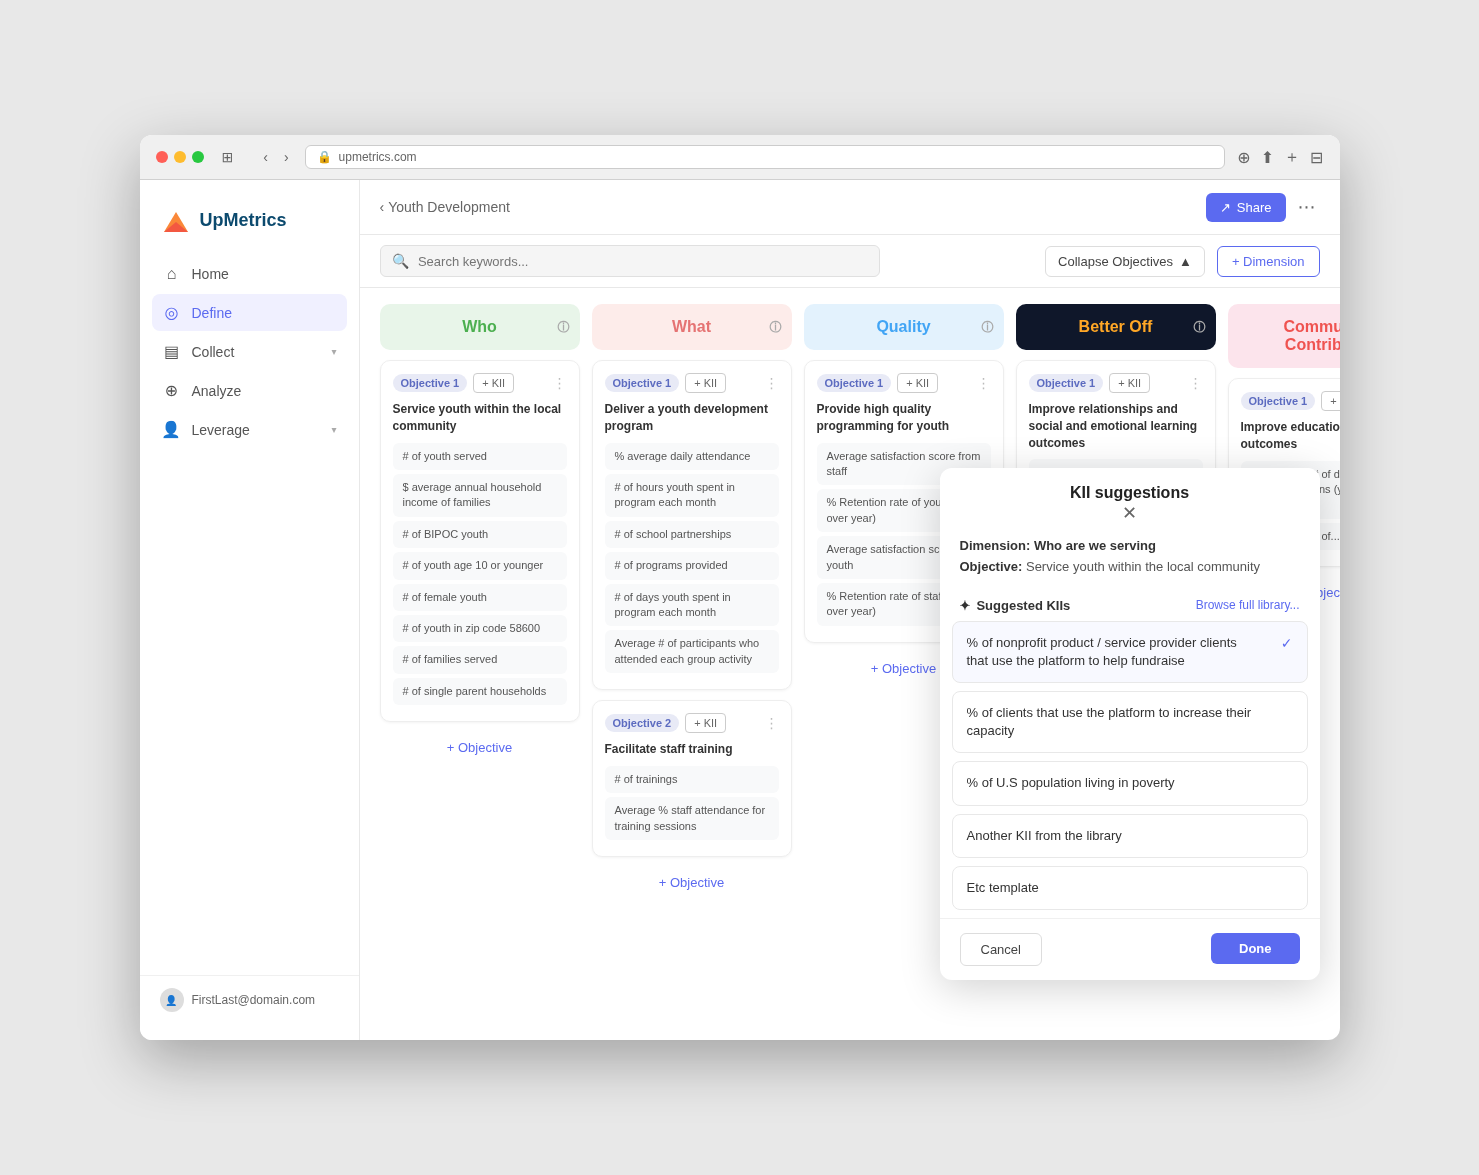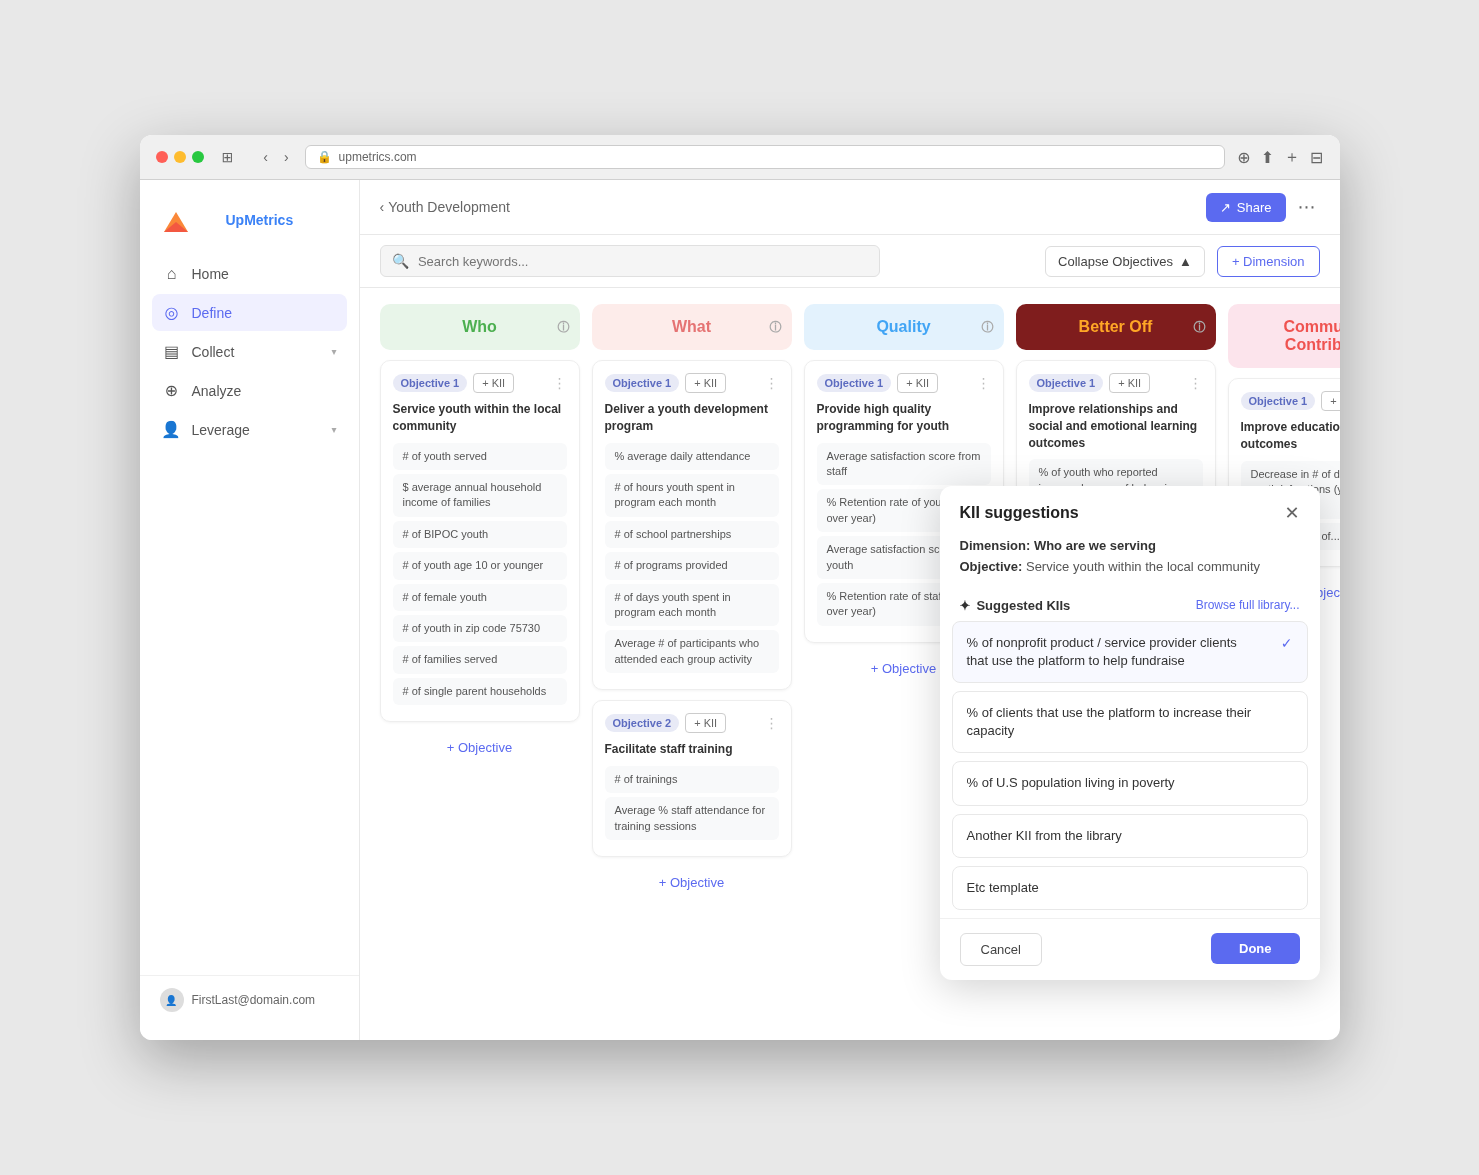--- a/index.html
+++ b/index.html
@@ -65,24 +65,23 @@
       display: flex;
       align-items: center;
       gap: 8px;
       padding: 8px 20px 20px;
     }
     .logo-icon {
       width: 32px;
       height: 32px;
     }
     .logo-text {
-      font-size: 14px;
+      font-size: 18px;
       font-weight: 700;
-      color: #3b82f6;
-      margin-left: 26px;
+      color: #0c4a6e;
     }
     .sidebar-nav { flex: 1; padding: 0 12px; }
     .sidebar-item {
       display: flex;
       align-items: center;
       gap: 10px;
       padding: 9px 10px;
       border-radius: 8px;
       cursor: pointer;
       color: #555;
@@ -231,21 +230,21 @@
       display: flex;
       align-items: center;
       justify-content: center;
       gap: 6px;
     }
     .dimension-info { position: absolute; right: 10px; font-size: 12px; color: #aaa; }
 
     .dim-who { background: #e8f5e9; color: #4caf50; }
     .dim-what { background: #fdecea; color: #e57373; }
     .dim-quality { background: #e3f2fd; color: #42a5f5; }
-    .dim-betteroff { background: #7f1d1d; color: #ffa726; }
+    .dim-betteroff { background: #0f172a; color: #ffa726; }
     .dim-community { background: #fce4ec; color: #ef5350; }
 
     
     .objective-card {
       background: #fff;
       border-radius: 10px;
       border: 1px solid #eee;
       padding: 12px;
       box-shadow: 0 1px 3px rgba(0,0,0,0.05);
     }
@@ -316,20 +315,21 @@
       border-radius: 12px;
       box-shadow: 0 8px 40px rgba(0,0,0,0.18);
       pointer-events: all;
       overflow: hidden;
     }
     .kii-panel-header {
       display: flex;
       align-items: center;
       justify-content: space-between;
       padding: 16px 20px 12px;
+      flex-direction: column;
     }
     .kii-panel-title {
       font-size: 16px;
       font-weight: 700;
       color: #222;
     }
     .kii-close-btn {
       background: none;
       border: none;
       cursor: pointer;
@@ -526,21 +526,21 @@
         <span class="obj-badge">Objective 1</span>
         <span class="kii-badge">+ KII</span>
         <span class="card-menu">⋮</span>
       </div>
               <div class="card-title">Service youth within the local community</div>
               <div class="kii-item"># of youth served</div>
               <div class="kii-item">$ average annual household income of families</div>
               <div class="kii-item"># of BIPOC youth</div>
               <div class="kii-item"># of youth age 10 or younger</div>
               <div class="kii-item"># of female youth</div>
-              <div class="kii-item"># of youth in zip code 75730</div>
+              <div class="kii-item"># of youth in zip code 58600</div>
               <div class="kii-item"># of families served</div>
               <div class="kii-item"># of single parent households</div>
             </div>
             <button class="add-objective-btn">+ Objective</button>
           </div>
           <div class="dimension-column">
             <div class="dimension-header dim-what">
               <span>What</span>
               <span class="dimension-info">ⓘ</span>
             </div>

